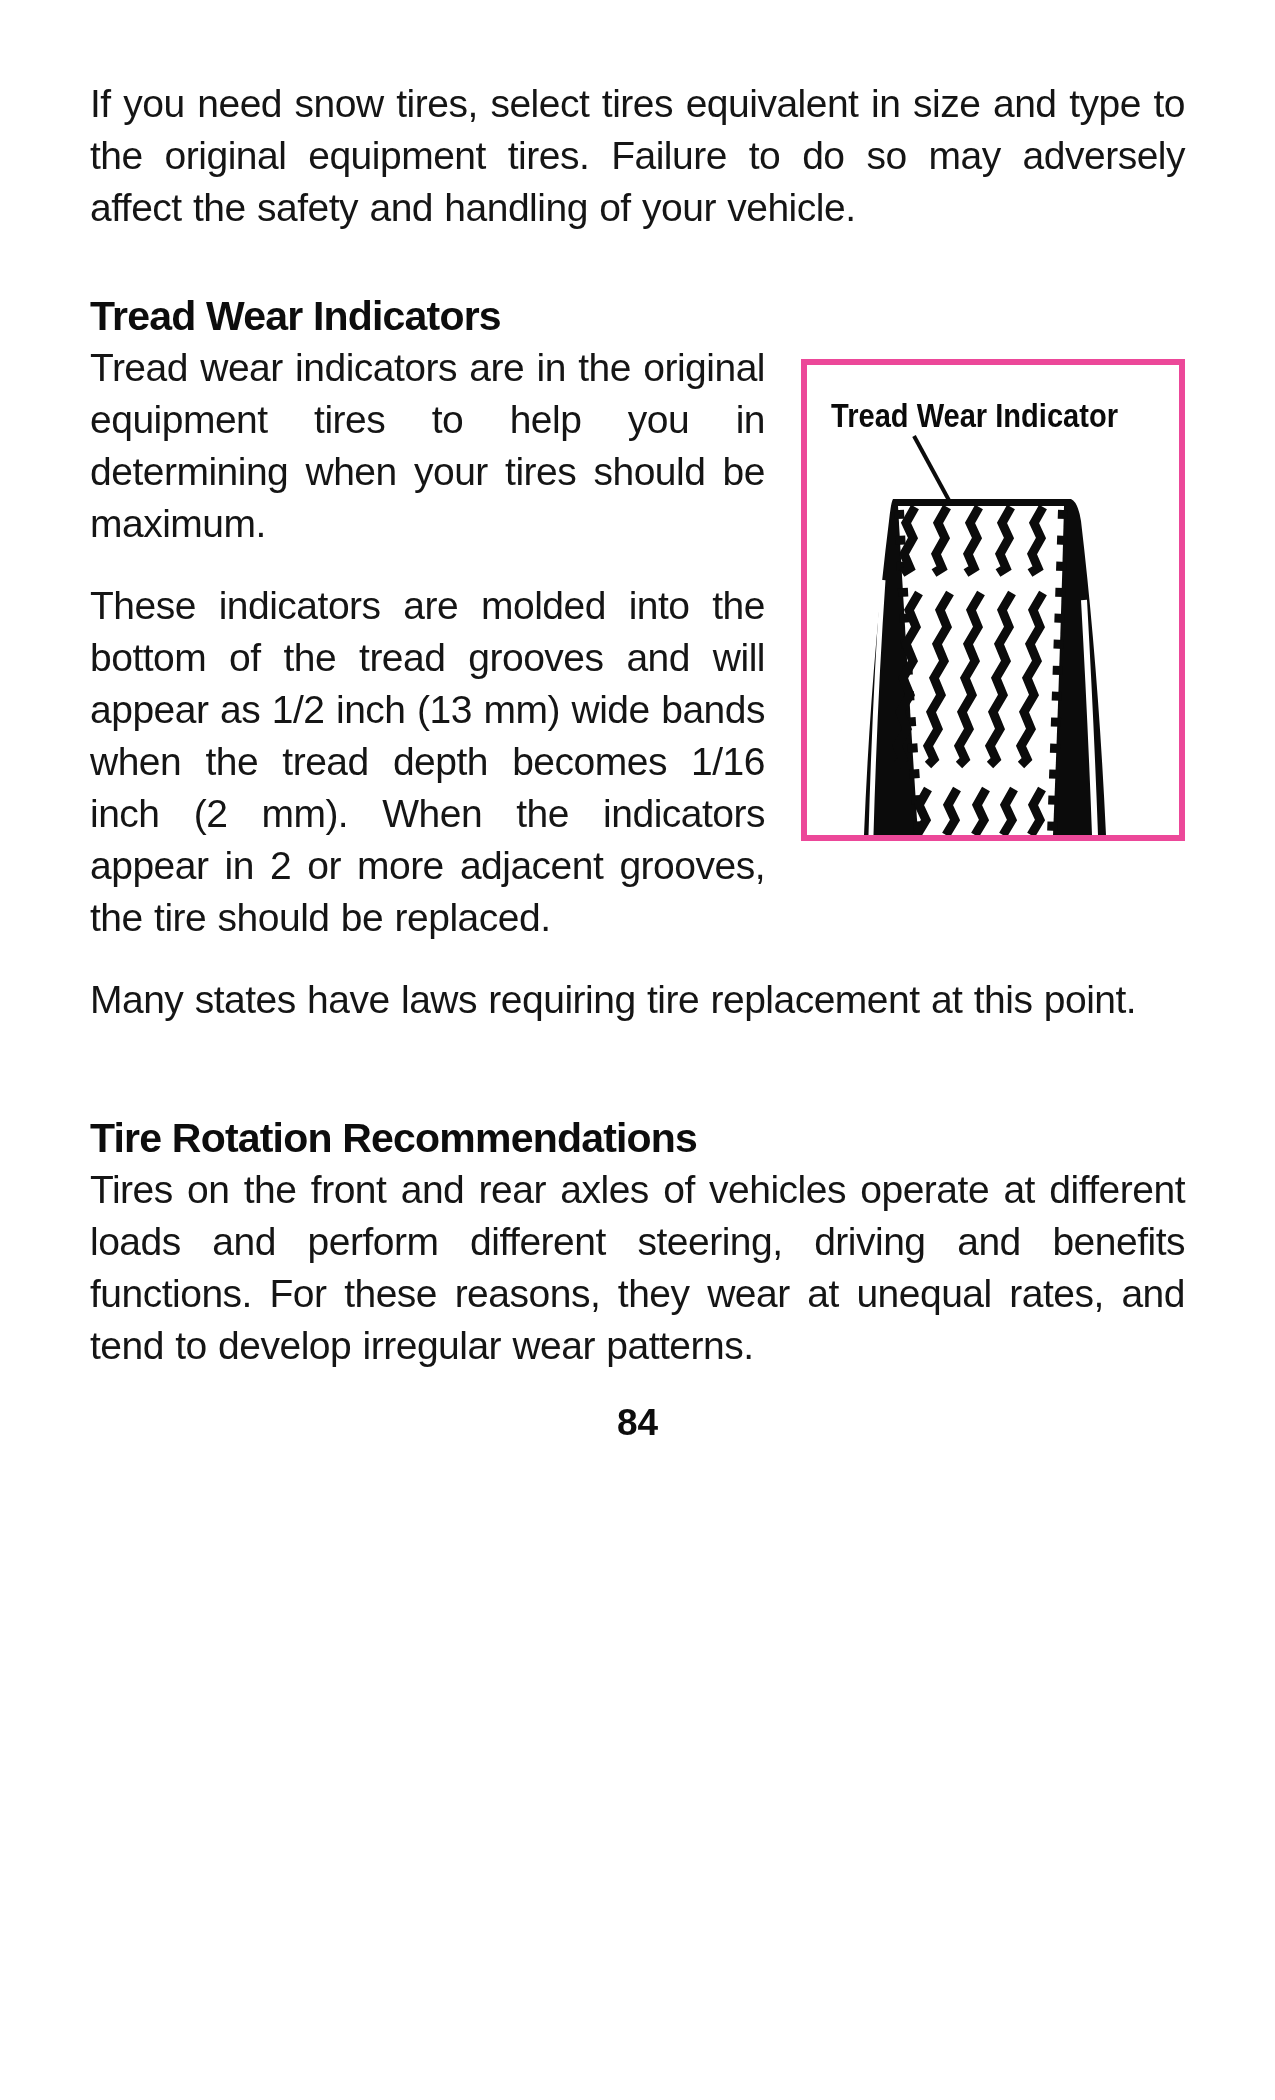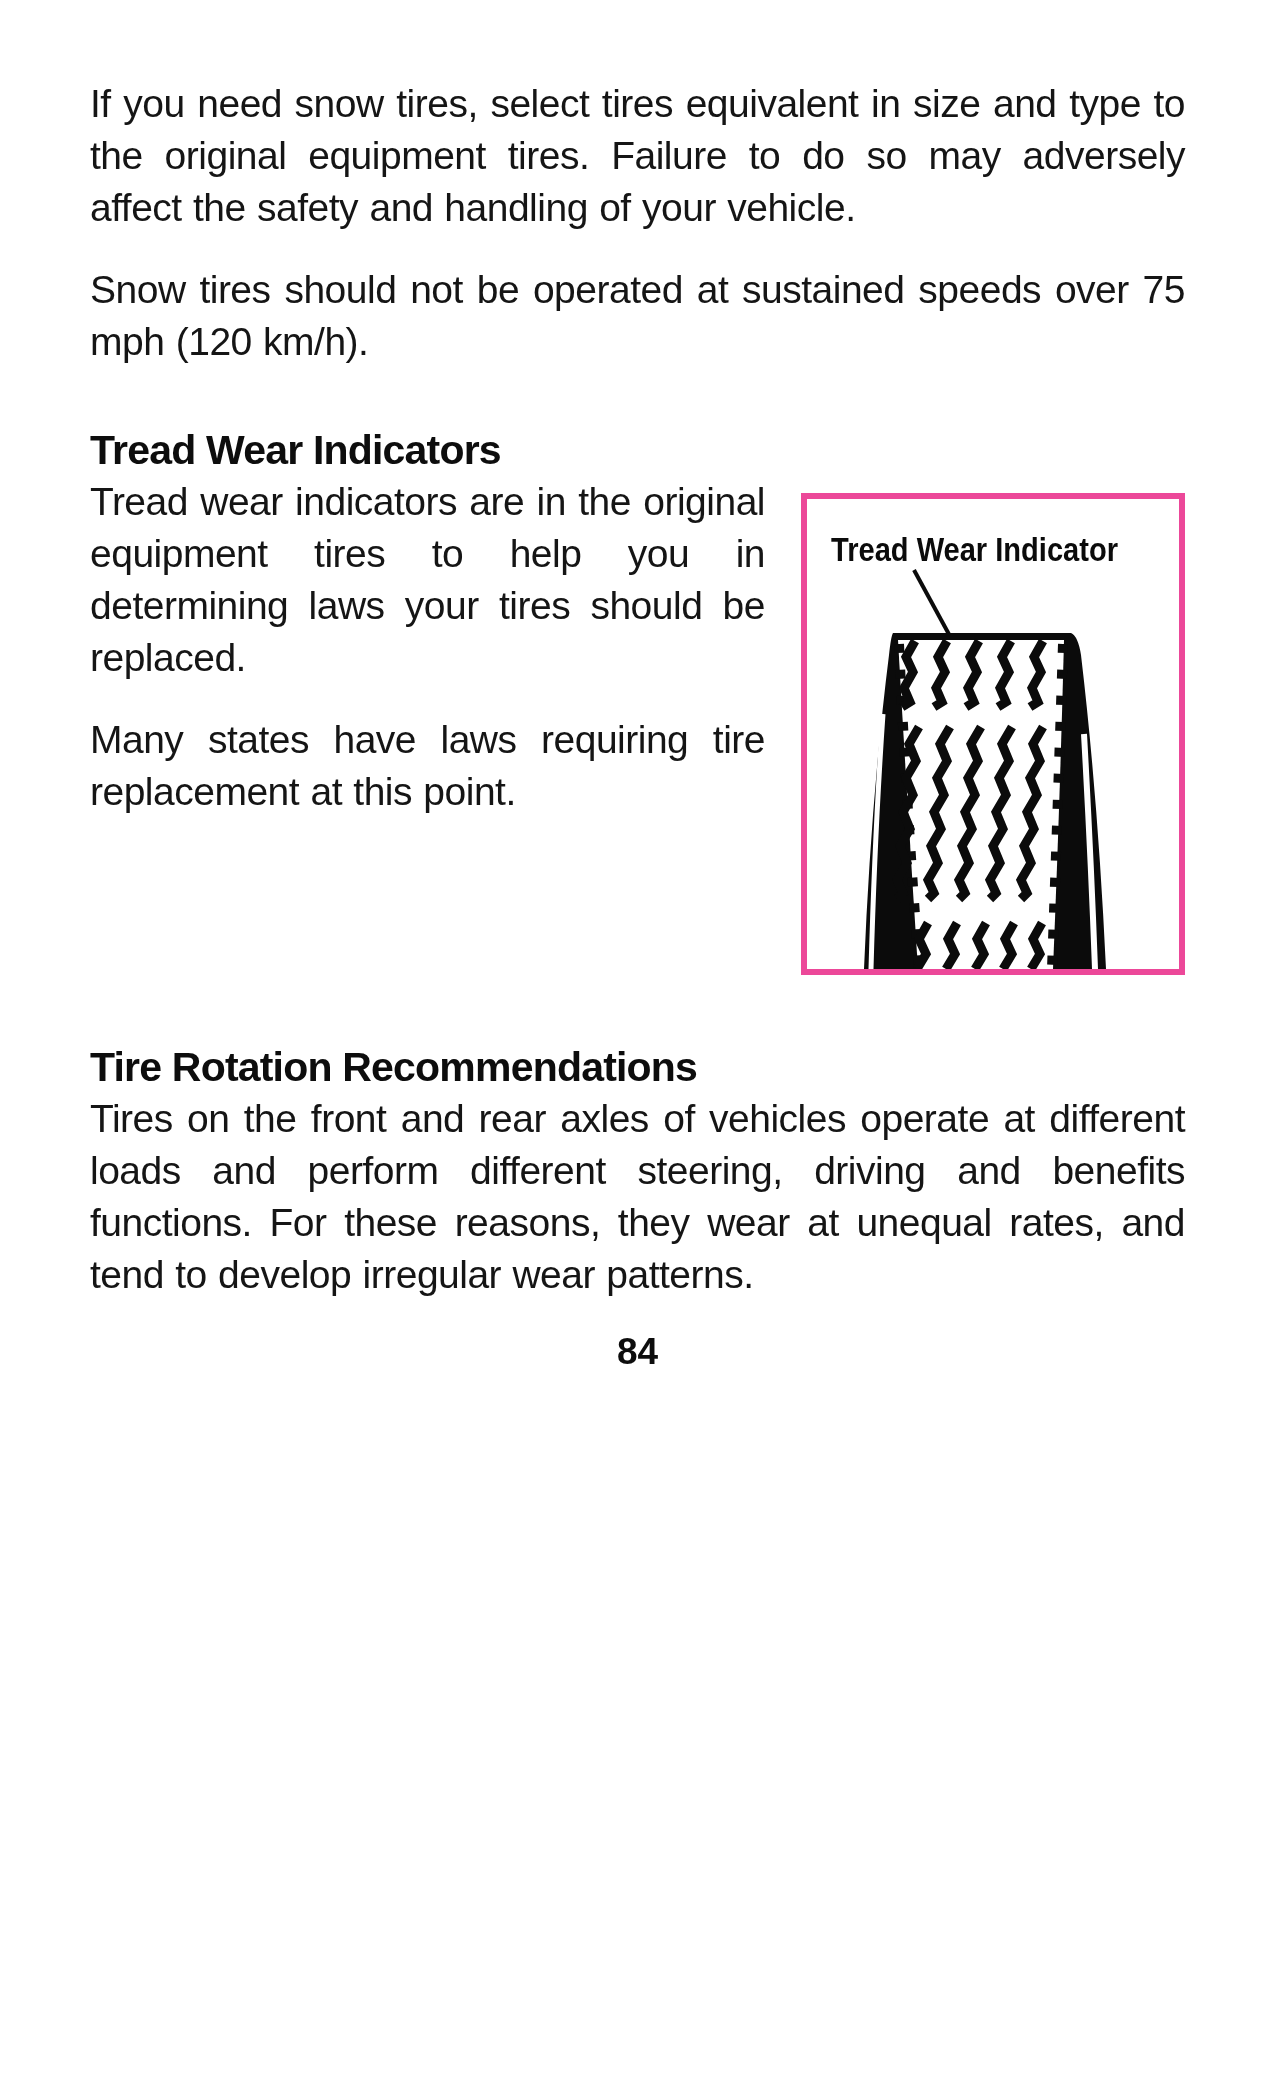--- a/index.html
+++ b/index.html
@@ -62,21 +62,20 @@
     letter-spacing: 0px;
     color: #0d0d0d;
   }
 </style>
 </head>
 <body>
 
 <div class="page">
 
   <p>If you need snow tires, select tires equivalent in size and type to the original equipment tires. Failure to do so may adversely affect the safety and handling of your vehicle.</p>
-  <p>Snow tires should not be operated at sustained speeds over 75 mph (120 km/h).</p>
 
   <h2>Tread Wear Indicators</h2>
 
   <div class="tread-figure">
     <svg viewBox="0 0 372 470">
 
       <text class="fig-caption-text" x="24" y="62" textLength="287" lengthAdjust="spacingAndGlyphs">Tread Wear Indicator</text>
 
       <g>
         <line x1="107" y1="71" x2="169" y2="185" stroke="#0b0b0b" stroke-width="4"></line>
@@ -109,21 +108,22 @@
 
         <polyline points="121,424 112,440 119,455 110,470"></polyline>
         <polyline points="150,424 141,440 148,455 139,470"></polyline>
         <polyline points="179,424 170,440 177,455 168,470"></polyline>
         <polyline points="207,424 198,440 205,455 196,470"></polyline>
         <polyline points="235,424 226,440 233,455 224,470"></polyline>
       </g>
     </svg>
   </div>
 
-  <p>Tread wear indicators are in the original equipment tires to help you in determining laws your tires should be replaced.</p>
+  <p>Tread wear indicators are in the original equipment tires to help you in determining when your tires should be maximum.</p>
+  <p>These indicators are molded into the bottom of the tread grooves and will appear as 1/2 inch (13 mm) wide bands when the tread depth becomes 1/16 inch (2 mm). When the indicators appear in 2 or more adjacent grooves, the tire should be replaced.</p>
   <p>Many states have laws requiring tire replacement at this point.</p>
 
   <div class="clearfix"></div>
 
   <h2>Tire Rotation Recommendations</h2>
   <p>Tires on the front and rear axles of vehicles operate at different loads and perform different steering, driving and benefits functions. For these reasons, they wear at unequal rates, and tend to develop irregular wear patterns.</p>
 
   <div class="page-number">84</div>
 
 </div>

